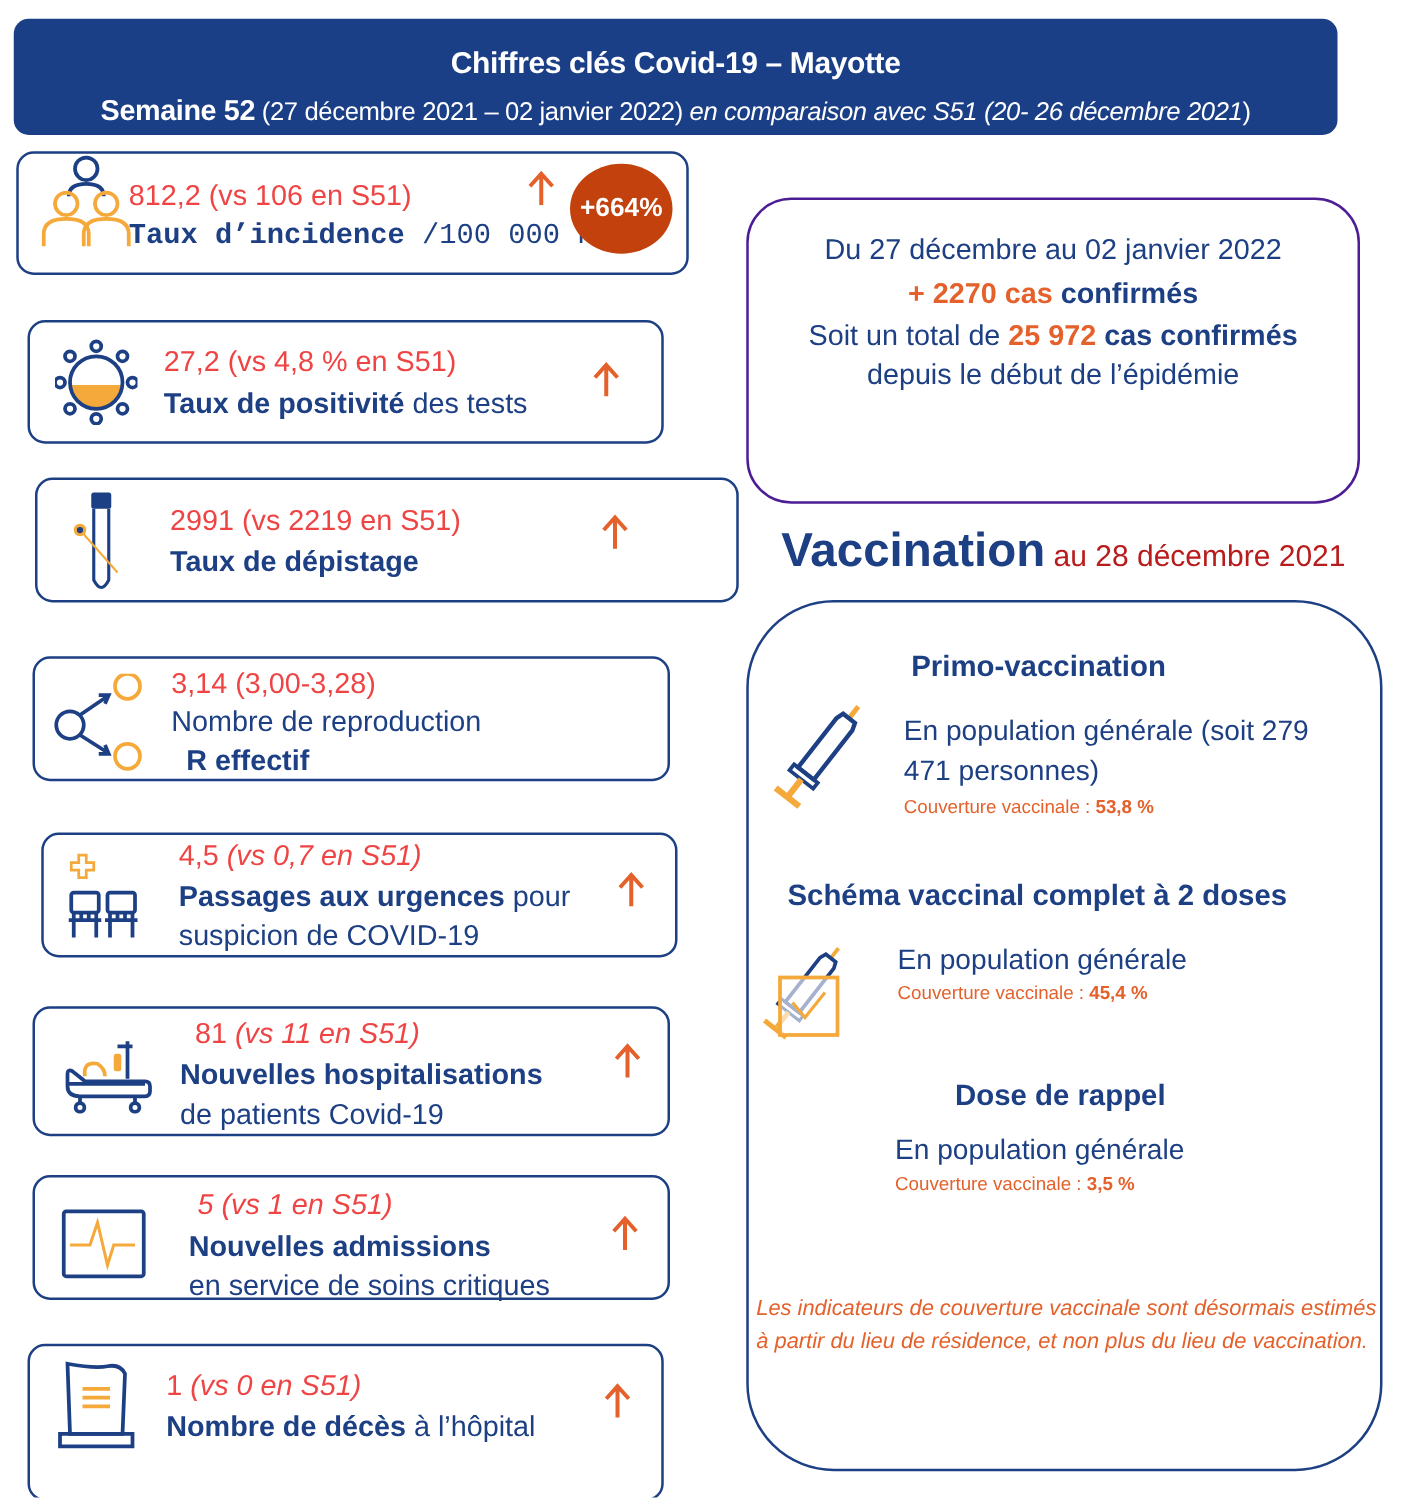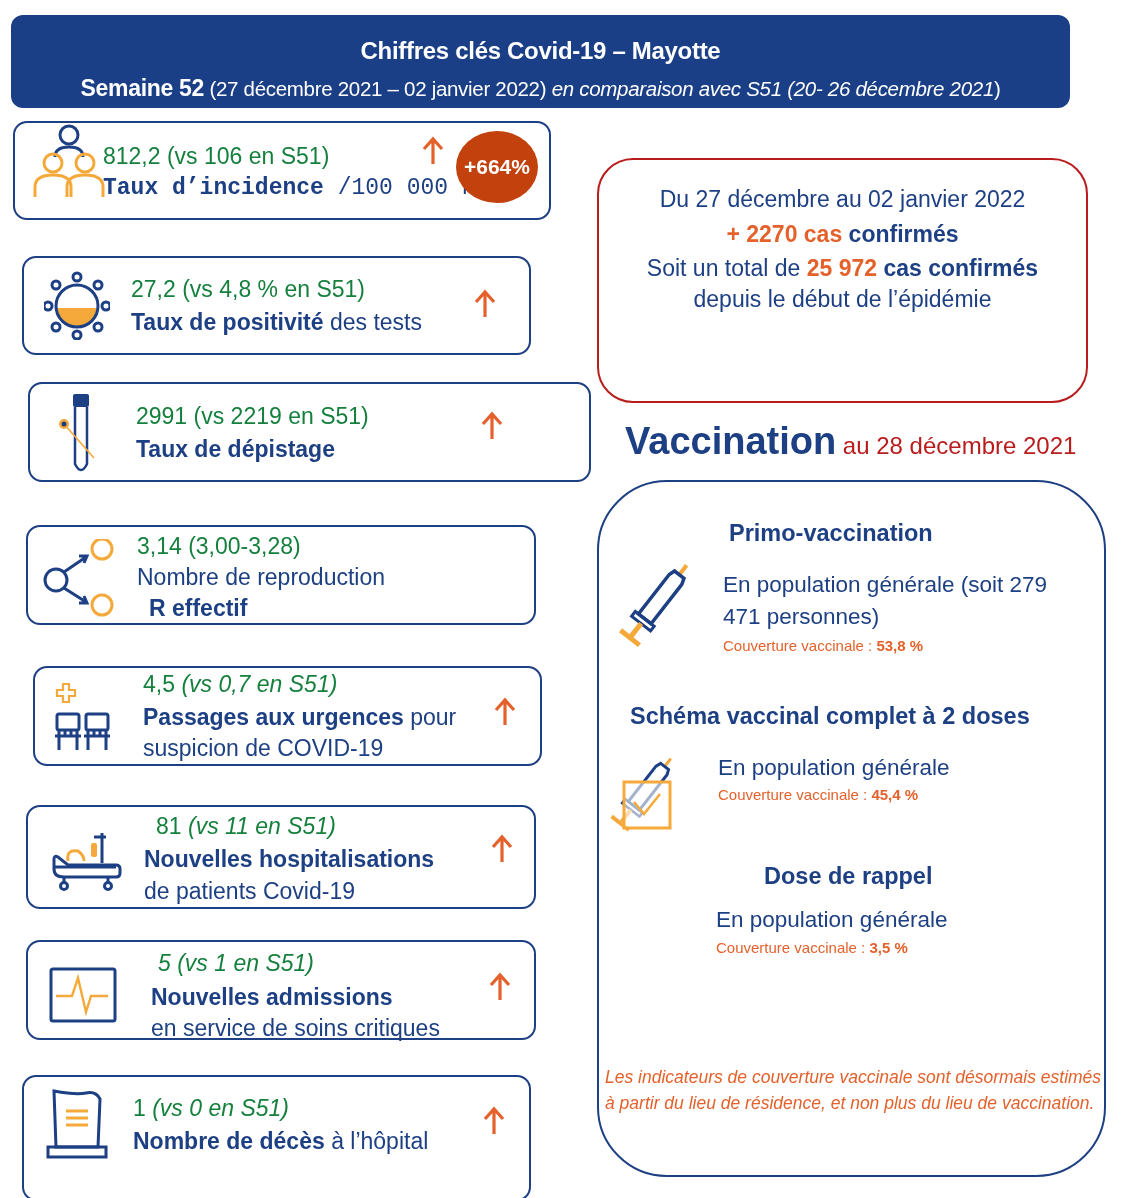--- a/index.html
+++ b/index.html
@@ -12,54 +12,54 @@
   }
   .header .t1 { position: absolute; left: 0; right: 0; top: 22px; font-size: 24px; font-weight: bold; letter-spacing: -0.3px; }
   .header .t2 { position: absolute; left: 0; right: 0; top: 60px; font-size: 20.5px; white-space: nowrap; letter-spacing: -0.3px; }
   .header .t2 b { font-size: 23px; }
   .header .t2 i { font-style: italic; }
 
   .card {
     position: absolute; border: 2px solid #1d3f83; border-radius: 14px; background: #fff;
   }
   .card .ico { position: absolute; }
-  .card .l1 { position: absolute; font-size: 23px; color: #15803d; white-space: nowrap; }
+  .card .l1 { position: absolute; font-size: 23px; color: #ef4444; white-space: nowrap; }
   .card .l1 i { font-style: italic; }
   .card .l2 { position: absolute; font-size: 23px; color: #1d3f83; white-space: nowrap; }
   .card .l2 b { font-weight: bold; }
   .card .l3 { position: absolute; font-size: 23px; color: #1d3f83; white-space: nowrap; }
   .arrow { position: absolute; width: 22px; height: 30px; }
 
   .badge {
     position: absolute; left: 456px; top: 131px; width: 82px; height: 72px; border-radius: 50%;
     background: #c2410c; color: #fff; font-weight: bold; font-size: 21px;
     display: flex; align-items: center; justify-content: center;
   }
 
   .cases {
     position: absolute; left: 597px; top: 158px; width: 491px; height: 245px;
-    border: 2px solid #b91c1c; border-radius: 36px; text-align: center; font-size: 23px;
+    border: 2px solid #4c1d95; border-radius: 36px; text-align: center; font-size: 23px;
   }
   .cases div { position: absolute; left: 0; right: 0; white-space: nowrap; }
   .orange { color: #e4612b; }
   .bold { font-weight: bold; }
 
   .vac-title { position: absolute; left: 625px; top: 420px; white-space: nowrap; }
   .vac-title .big { font-size: 38px; font-weight: bold; color: #1d3f83; }
   .vac-title .small { font-size: 24px; color: #b91c1c; }
 
   .vacbox {
     position: absolute; left: 597px; top: 480px; width: 509px; height: 697px;
     border: 2px solid #1d3f83; border-radius: 70px;
   }
   .vac-h { position: absolute; font-size: 23.5px; font-weight: bold; color: #1d3f83; white-space: nowrap; }
   .vac-t { position: absolute; font-size: 22.5px; color: #1d3f83; white-space: nowrap; }
   .vac-c { position: absolute; font-size: 15px; color: #e4612b; white-space: nowrap; }
   .vac-c b { font-weight: bold; }
-  .note { position: absolute; left: 605px; top: 1033px; width: 500px; font-size: 17.5px; font-style: italic; color: #e4612b; line-height: 26px; margin-top: 31px; }
+  .note { position: absolute; left: 605px; top: 1033px; width: 500px; font-size: 17.5px; font-style: italic; color: #e4612b; line-height: 26px; }
 </style>
 </head>
 <body>
 
 <div class="header">
   <div class="t1">Chiffres clés Covid-19  – Mayotte</div>
   <div class="t2"><b>Semaine 52</b><span> (27 décembre 2021 – 02 janvier 2022) </span><i>en comparaison avec S51 (20- 26 décembre 2021</i><span>)</span></div>
 </div>
 
 <div class="card" style="left:13px;top:121px;width:538px;height:99px;">

